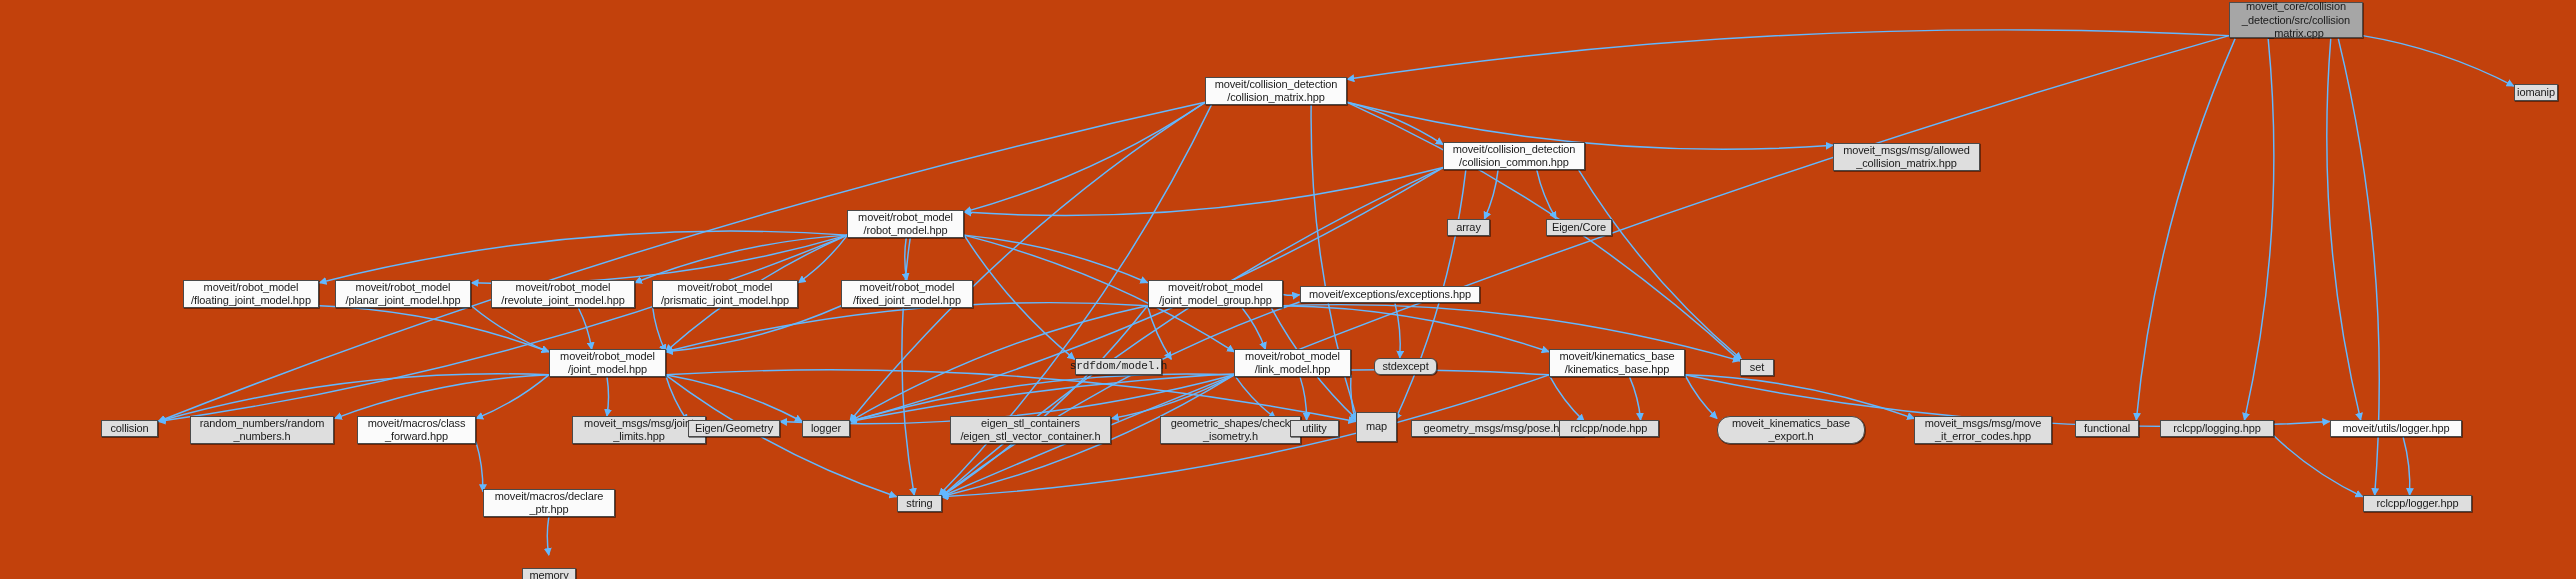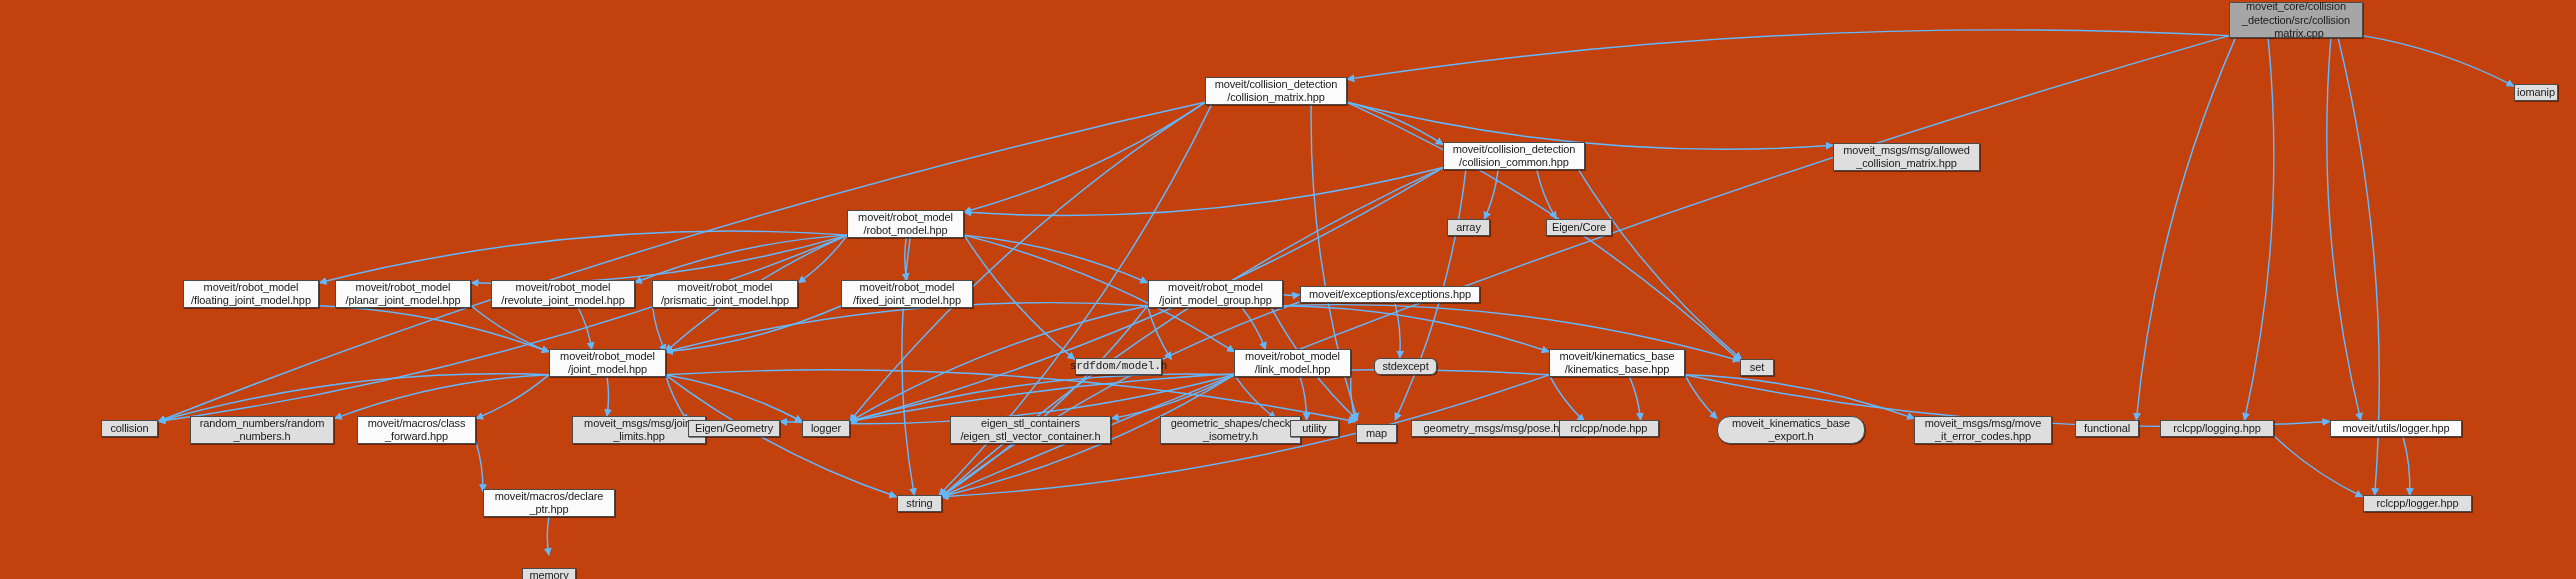--- a/index.html
+++ b/index.html
@@ -181,21 +181,21 @@
 _forward.hpp</div>
     <div class="node sys" style="left: 572px; top: 416px; width: 134px; height: 28px;">moveit_msgs/msg/joint
 _limits.hpp</div>
     <div class="node sys" style="left: 688px; top: 420px; width: 92px; height: 17px;">Eigen/Geometry</div>
     <div class="node sys" style="left: 802px; top: 420px; width: 48px; height: 17px;">logger</div>
     <div class="node sys" style="left: 950px; top: 416px; width: 161px; height: 28px;">eigen_stl_containers
 /eigen_stl_vector_container.h</div>
     <div class="node sys" style="left: 1160px; top: 416px; width: 141px; height: 28px;">geometric_shapes/check
 _isometry.h</div>
     <div class="node sys" style="left: 1290px; top: 420px; width: 49px; height: 17px;">utility</div>
-    <div class="node sys" style="left: 1356px; top: 424px; width: 41px; height: 19px; text-align: right;">map</div>
+    <div class="node sys" style="left: 1356px; top: 412px; width: 41px; height: 30px; text-align: right;">map</div>
     <div class="node sys" style="left: 1411px; top: 420px; width: 173px; height: 17px;">geometry_msgs/msg/pose.hpp</div>
     <div class="node sys" style="left: 1559px; top: 420px; width: 100px; height: 17px;">rclcpp/node.hpp</div>
     <div class="node sys" style="left: 1717px; top: 416px; width: 148px; height: 28px; border-radius: 13px;">moveit_kinematics_base
 _export.h</div>
     <div class="node sys" style="left: 1914px; top: 416px; width: 138px; height: 28px;">moveit_msgs/msg/move
 _it_error_codes.hpp</div>
     <div class="node sys" style="left: 2075px; top: 420px; width: 64px; height: 17px;">functional</div>
     <div class="node sys" style="left: 2160px; top: 420px; width: 114px; height: 17px;">rclcpp/logging.hpp</div>
     <div class="node hdr" style="left: 2330px; top: 420px; width: 132px; height: 17px;">moveit/utils/logger.hpp</div>
     <div class="node hdr" style="left: 483px; top: 489px; width: 132px; height: 28px;">moveit/macros/declare

